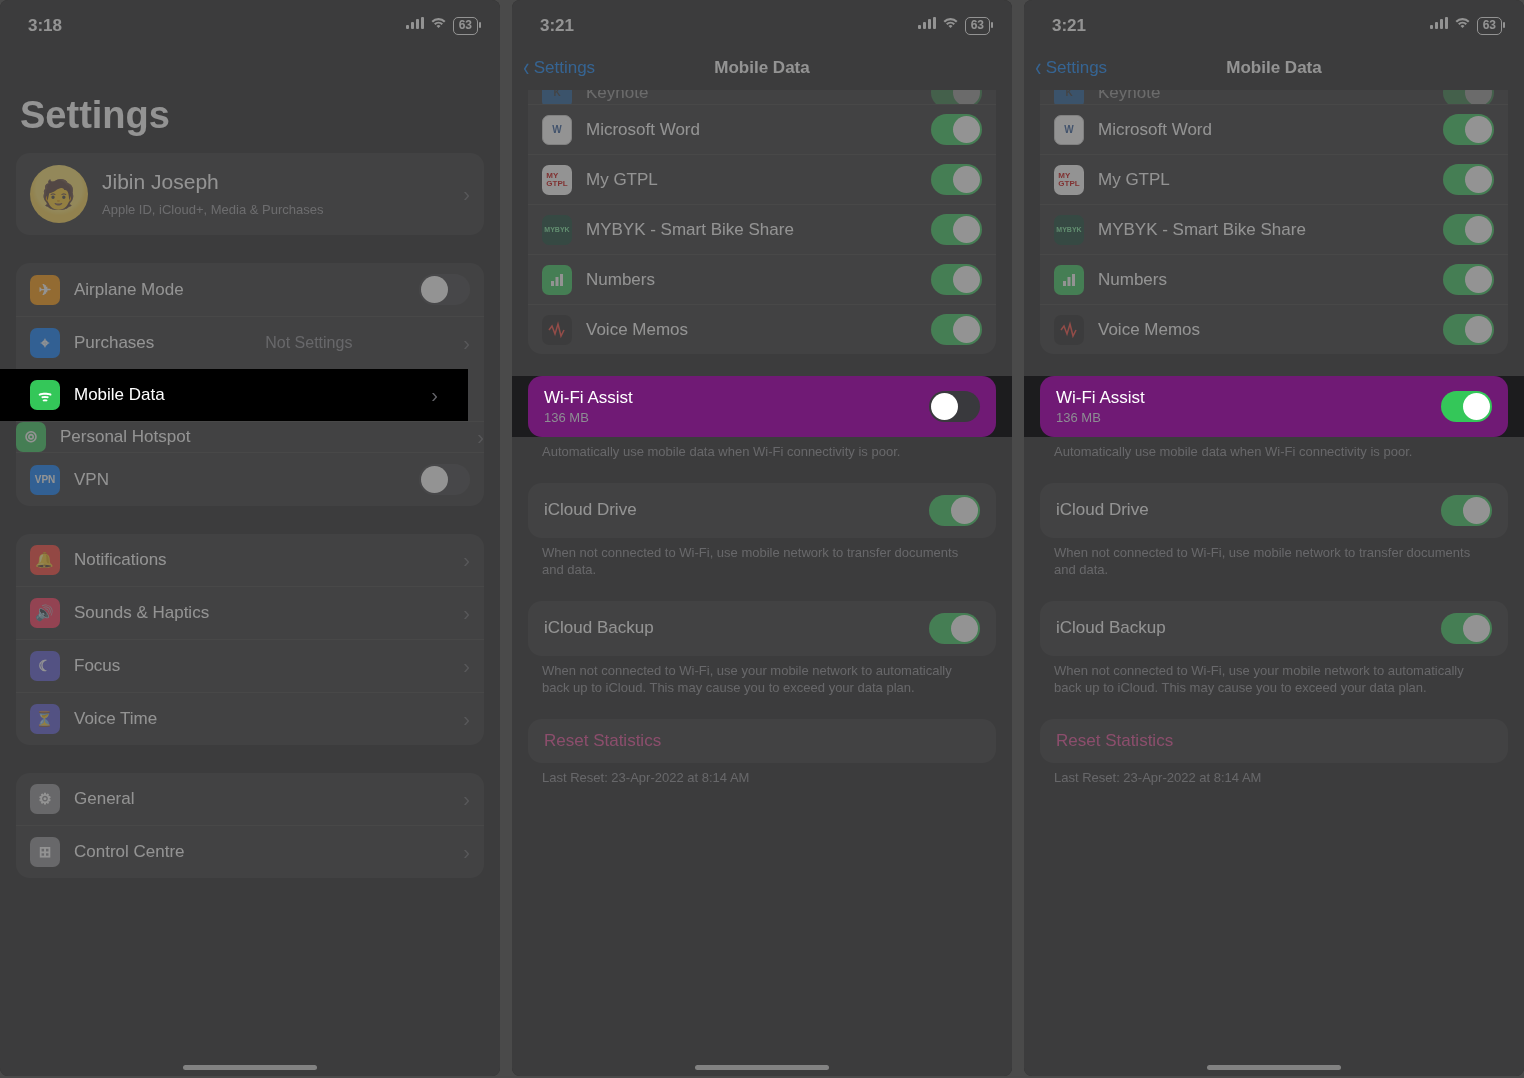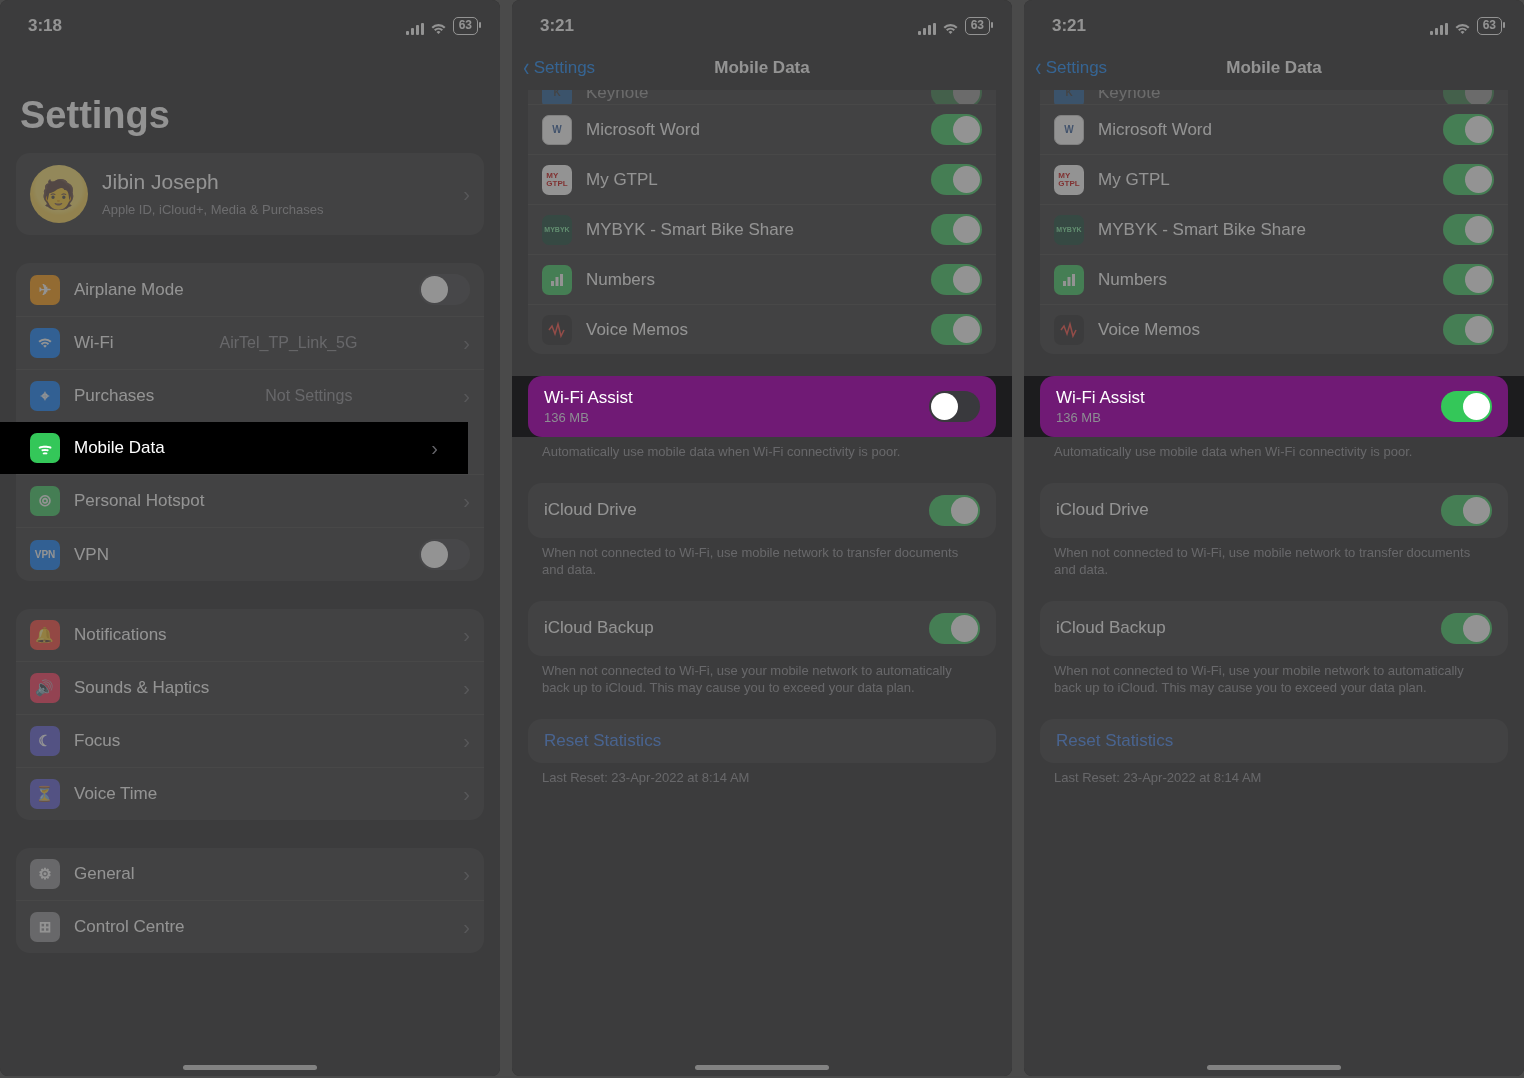--- a/index.html
+++ b/index.html
@@ -21,21 +21,21 @@
     position: relative;
     border-radius: 8px;
     overflow: hidden;
   }
   .dim-overlay { position:absolute; inset:0; background:rgba(80,80,80,0.62); pointer-events:none; z-index:5; }
   .status-bar {
     display:flex; justify-content:space-between; align-items:center;
     padding: 10px 22px 4px 28px; height:46px;
     font-weight:600; font-size:17px;
   }
-  .status-right { display:flex; align-items:flex-end; gap:6px; }
+  .status-right { display:flex; align-items:flex-start; gap:6px; }
   .sig-bars { display:flex; align-items:flex-end; gap:2px; height:12px; }
   .sig-bars span { width:3px; background:#fff; border-radius:1px; }
   .sig-bars span:nth-child(1){height:4px}
   .sig-bars span:nth-child(2){height:7px}
   .sig-bars span:nth-child(3){height:10px}
   .sig-bars span:nth-child(4){height:12px}
   .wifi-ic { width:17px; height:12px; position:relative; }
   .wifi-ic svg { display:block }
   .batt { border:1.5px solid #fff; border-radius:5px; padding:1px 5px; font-size:12px; font-weight:700; line-height:1.1; position:relative; }
   .batt::after { content:""; position:absolute; right:-4px; top:4px; width:2px; height:6px; background:#fff; border-radius:1px; }
@@ -67,21 +67,21 @@
   .app-list.partial-top { border-radius:0 0 14px 14px; }
   .app-row { display:flex; align-items:center; padding:9px 14px; gap:14px; border-top:0.5px solid #3a3a3c;}
   .app-row:first-child { border-top:none; padding-top:4px;}
   .app-icon { width:30px; height:30px; border-radius:7px; background:#fff; display:flex; align-items:center; justify-content:center; font-size:10px; font-weight:700; flex-shrink:0; color:#333;}
   .app-label { font-size:17px; }
   .section-block { background:#2c2c2e; border-radius:14px; margin:22px 16px 0; }
   .section-row { display:flex; align-items:center; padding:12px 16px; }
   .section-row .titles .t1 { font-size:17px; }
   .section-row .titles .t2 { font-size:13px; color:#8d8d93; margin-top:2px;}
   .footer-text { font-size:13px; color:#8d8d93; padding:6px 30px 0; line-height:1.35;}
-  .reset-link { color:#3b82f6; font-size:17px;text-align:center; }
+  .reset-link { color:#ec4899; font-size:17px;text-align:center; }
   .wifi-assist-highlight { position:relative; z-index:10; background:#1c1c1e; margin:22px 0 0; padding:0 16px; }
   .wifi-assist-highlight .section-block { margin:0; background:#701a75;}
   .home-ind { position:absolute; bottom:6px; left:50%; transform:translateX(-50%); width:134px; height:5px; background:#fff; border-radius:3px; opacity:0.8;}
   .ic-airplane{background:#ff9500}
   .ic-wifi{background:#007aff}
   .ic-bt{background:#007aff}
   .ic-mobile{background:#34c759}
   .ic-hotspot{background:#34c759}
   .ic-vpn{background:#007aff; font-size:10px;}
   .ic-notif{background:#ff3b30}
@@ -135,30 +135,20 @@
 
   <div class="row-group s1-list1">
     <div class="row">
       <div class="icon ic-airplane">✈</div>
       <span class="row-label">Airplane Mode</span>
       <div class="toggle off">
           <div class="knob"></div>
         </div>
     </div>
     <div class="row">
-      <div class="icon ic-wifi">
-          <svg width="16" height="12" viewBox="0 0 17 12">
-            <path d="M8.5 11 L6.5 9 A3 3 0 0 1 10.5 9 Z M4 6.5 A6.4 6.4 0 0 1 13 6.5 L11.5 8 A4.3 4.3 0 0 0 5.5 8 Z M1.5 4 A9.9 9.9 0 0 1 15.5 4 L14 5.5 A7.8 7.8 0 0 0 3 5.5 Z" fill="#fff"></path>
-          </svg>
-        </div>
-      <span class="row-label">Wi-Fi</span>
-      <span class="row-detail">AirTel_TP_Link_5G</span>
-      <span class="chev">›</span>
-    </div>
-    <div class="row">
       <div class="icon ic-bt">⌖</div>
       <span class="row-label">Purchases</span>
       <span class="row-detail">Not Settings</span>
       <span class="chev">›</span>
     </div>
     <div class="row" style="padding:0; border-top:none;">
       <div class="highlight-row" style="width:100%;">
         <div class="row">
           <div class="icon ic-mobile">ᯤ</div>
           <span class="row-label">Mobile Data</span>

